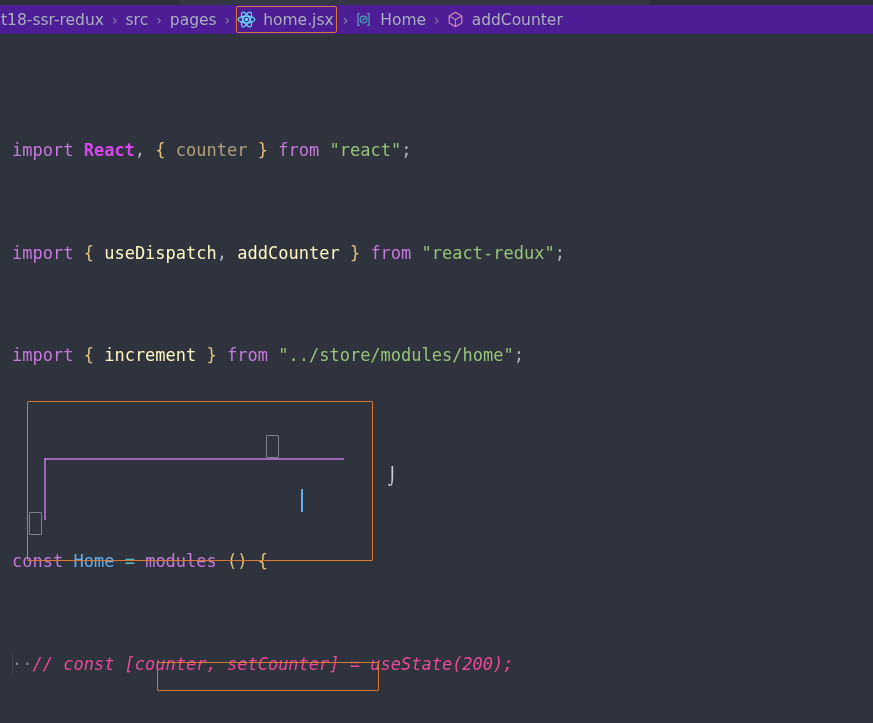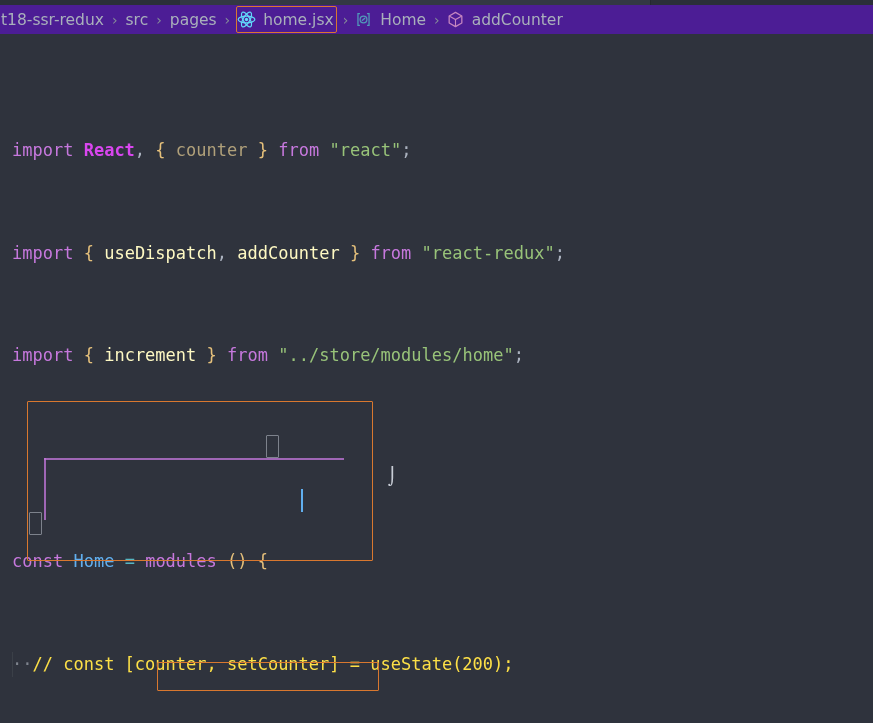--- a/index.html
+++ b/index.html
@@ -55,21 +55,21 @@
   .kw   {color:#c678dd;margin-top:15px;}      
   .kw2  {color:#d946ef;font-weight:bold;}      
   .var  {color:#fef9c3;}
   .prop {color:#e5c07b;}      
   .fn   {color:#61afef;}      
   .str  {color:#98c379;}      
   .op   {color:#56b6c2;}      
   .punc {color:#abb2bf;}      
   .br-y {color:#e5c07b;}
   .dim  {color:#7f848e;}      
-  .cmt  {color:#fde047;}
+  .cmt  {color:#ec4899;font-style:italic;}
 
   
   .guide{position:absolute;top:0;width:1px;height:25.7px;background:#3b4048;}
 
   
   .findbox{position:absolute;border:1.5px solid #d9782f;border-radius:1px;pointer-events:none;box-sizing:border-box;}
 
   
   .scope-v{position:absolute;width:1.5px;background:#c678dd;opacity:.75;}
   .scope-h{position:absolute;height:1.5px;background:#c678dd;opacity:.75;}

